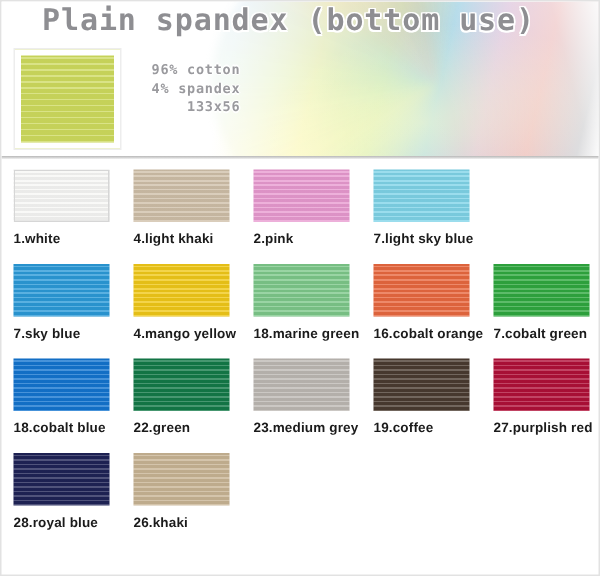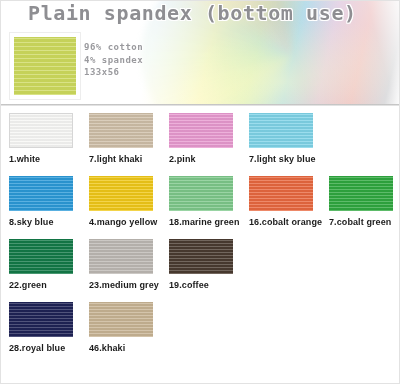--- a/index.html
+++ b/index.html
@@ -99,28 +99,29 @@
     z-index:4;
     background-image:
       repeating-linear-gradient(0deg,
         rgba(255,255,255,0.26) 0px,
         rgba(255,255,255,0.26) 1px,
         rgba(0,0,0,0.035) 1px,
         rgba(0,0,0,0.035) 4px);
   }
 
   .specs{
-    position:absolute;left:83px;top:40px;
+    position:absolute;left:100px;top:40px;
     z-index:4;
     font-family:"DejaVu Sans Mono", monospace;
     font-size:9px;
     font-weight:bold;
     letter-spacing:.5px;
     color:#9a9a9e;
     line-height:12.5px;
+    text-align:right;
   }
   .specs div{
     text-shadow:
        1px 0 0 #ffffff, -1px 0 0 #ffffff,
        0 1px 0 #ffffff, 0 -1px 0 #ffffff;
     white-space:nowrap;
   }
 
   .divider{
     position:absolute;left:0;top:103px;
@@ -197,74 +198,82 @@
   <div class="divider"></div>
 
   <div class="grid">
       <div class="row">
         <div class="cell">
           <div class="chip bordered" style="background-color: rgb(247, 247, 245);"></div>
           <div class="cap">1.white</div>
         </div>
         <div class="cell">
           <div class="chip" style="background-color: rgb(207, 191, 168);"></div>
-          <div class="cap">7.light  khaki</div>
+          <div class="cap">4.light  khaki</div>
         </div>
         <div class="cell">
           <div class="chip" style="background-color: rgb(232, 154, 208);"></div>
           <div class="cap">2.pink</div>
         </div>
         <div class="cell">
           <div class="chip" style="background-color: rgb(127, 212, 232);"></div>
           <div class="cap">7.light  sky  blue</div>
         </div>
       </div>
       <div class="row">
         <div class="cell">
           <div class="chip" style="background-color: rgb(43, 154, 216);"></div>
-          <div class="cap">8.sky  blue</div>
+          <div class="cap">7.sky  blue</div>
         </div>
         <div class="cell">
           <div class="chip" style="background-color: rgb(240, 200, 24);"></div>
           <div class="cap">4.mango  yellow</div>
         </div>
         <div class="cell">
           <div class="chip" style="background-color: rgb(125, 200, 138);"></div>
           <div class="cap">18.marine  green</div>
         </div>
         <div class="cell">
           <div class="chip" style="background-color: rgb(232, 104, 63);"></div>
           <div class="cap">16.cobalt  orange</div>
         </div>
         <div class="cell">
           <div class="chip" style="background-color: rgb(47, 168, 63);"></div>
           <div class="cap">7.cobalt  green</div>
         </div>
       </div>
       <div class="row">
         <div class="cell">
+          <div class="chip" style="background-color: rgb(19, 116, 207);"></div>
+          <div class="cap">18.cobalt  blue</div>
+        </div>
+        <div class="cell">
           <div class="chip" style="background-color: rgb(19, 122, 72);"></div>
           <div class="cap">22.green</div>
         </div>
         <div class="cell">
           <div class="chip" style="background-color: rgb(189, 184, 179);"></div>
           <div class="cap">23.medium  grey</div>
         </div>
         <div class="cell">
           <div class="chip" style="background-color: rgb(74, 59, 48);"></div>
           <div class="cap">19.coffee</div>
         </div>
+        <div class="cell">
+          <div class="chip" style="background-color: rgb(176, 16, 56);"></div>
+          <div class="cap">27.purplish  red</div>
+        </div>
       </div>
       <div class="row">
         <div class="cell">
           <div class="chip" style="background-color: rgb(31, 35, 86);"></div>
           <div class="cap">28.royal  blue</div>
         </div>
         <div class="cell">
           <div class="chip" style="background-color: rgb(200, 180, 148);"></div>
-          <div class="cap">46.khaki</div>
+          <div class="cap">26.khaki</div>
         </div>
         <div class="cell empty"></div>
         <div class="cell empty"></div>
       </div>
     </div>
 
 </div>
 
 </body></html>

